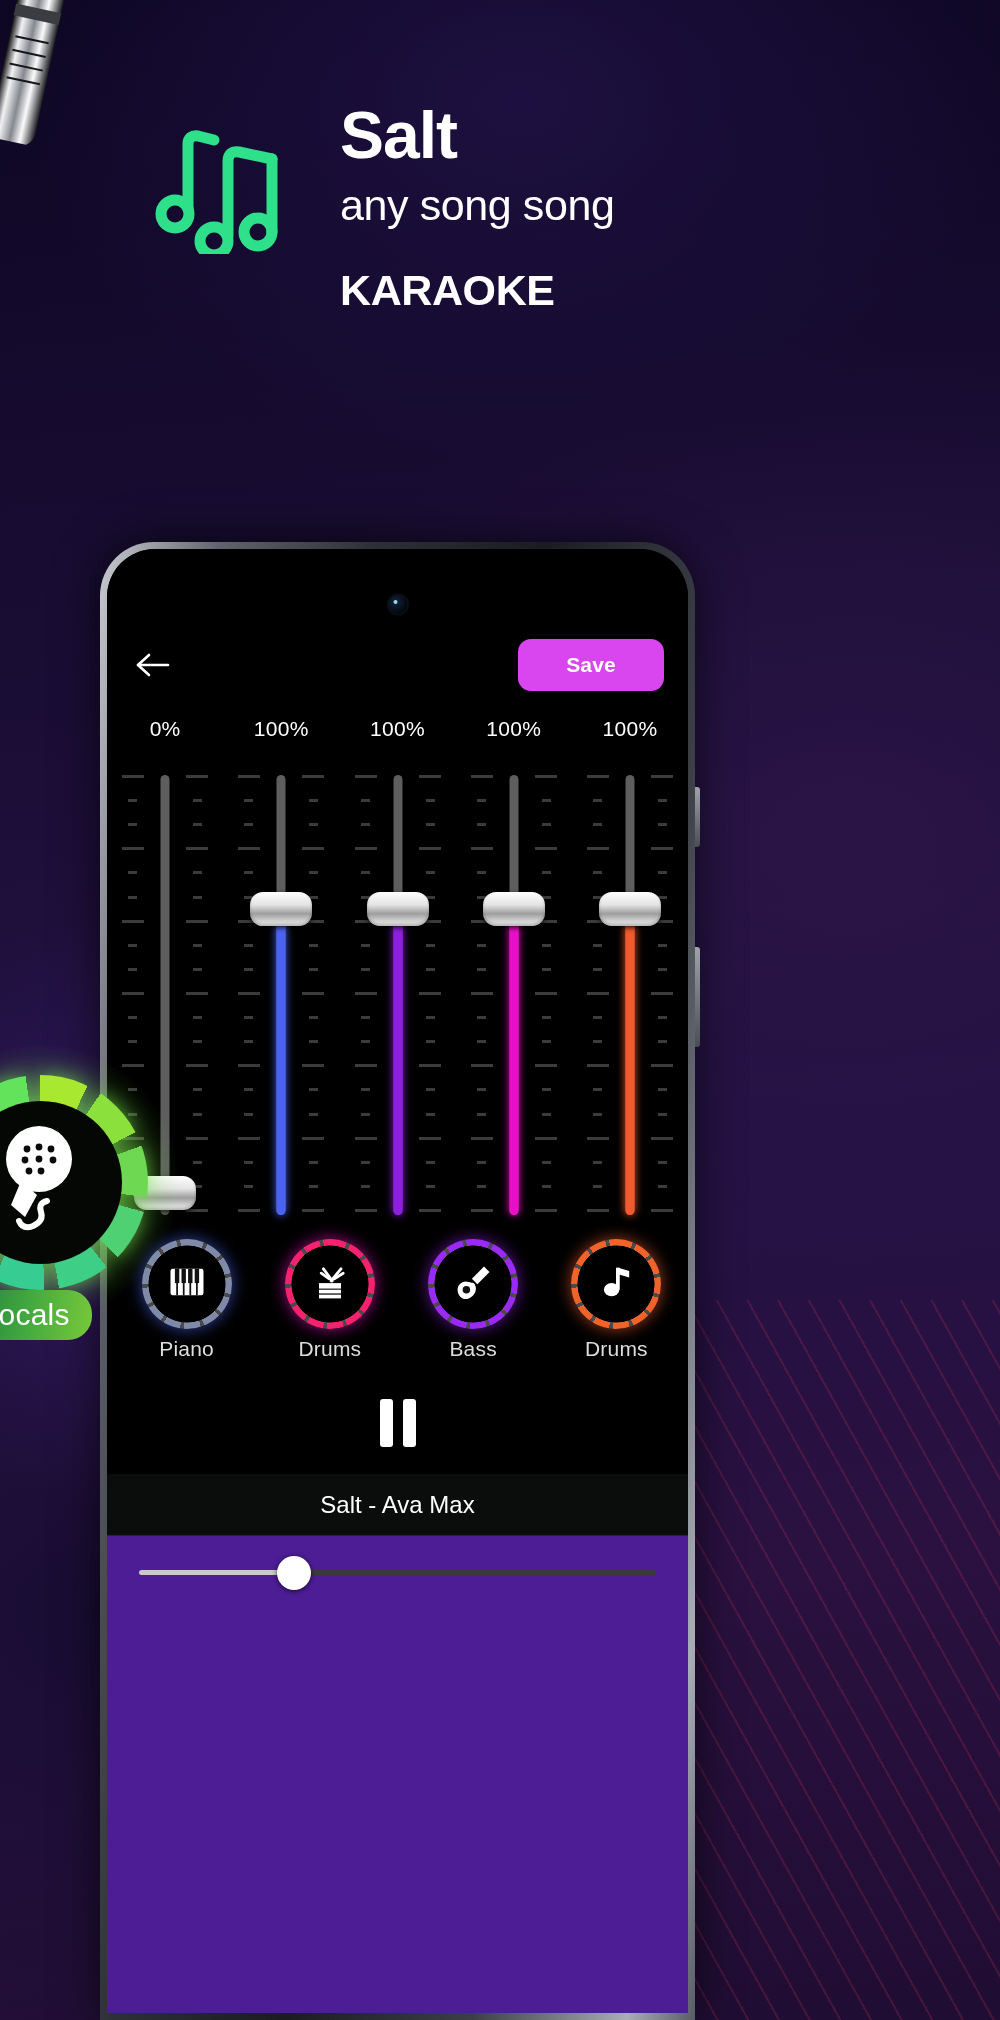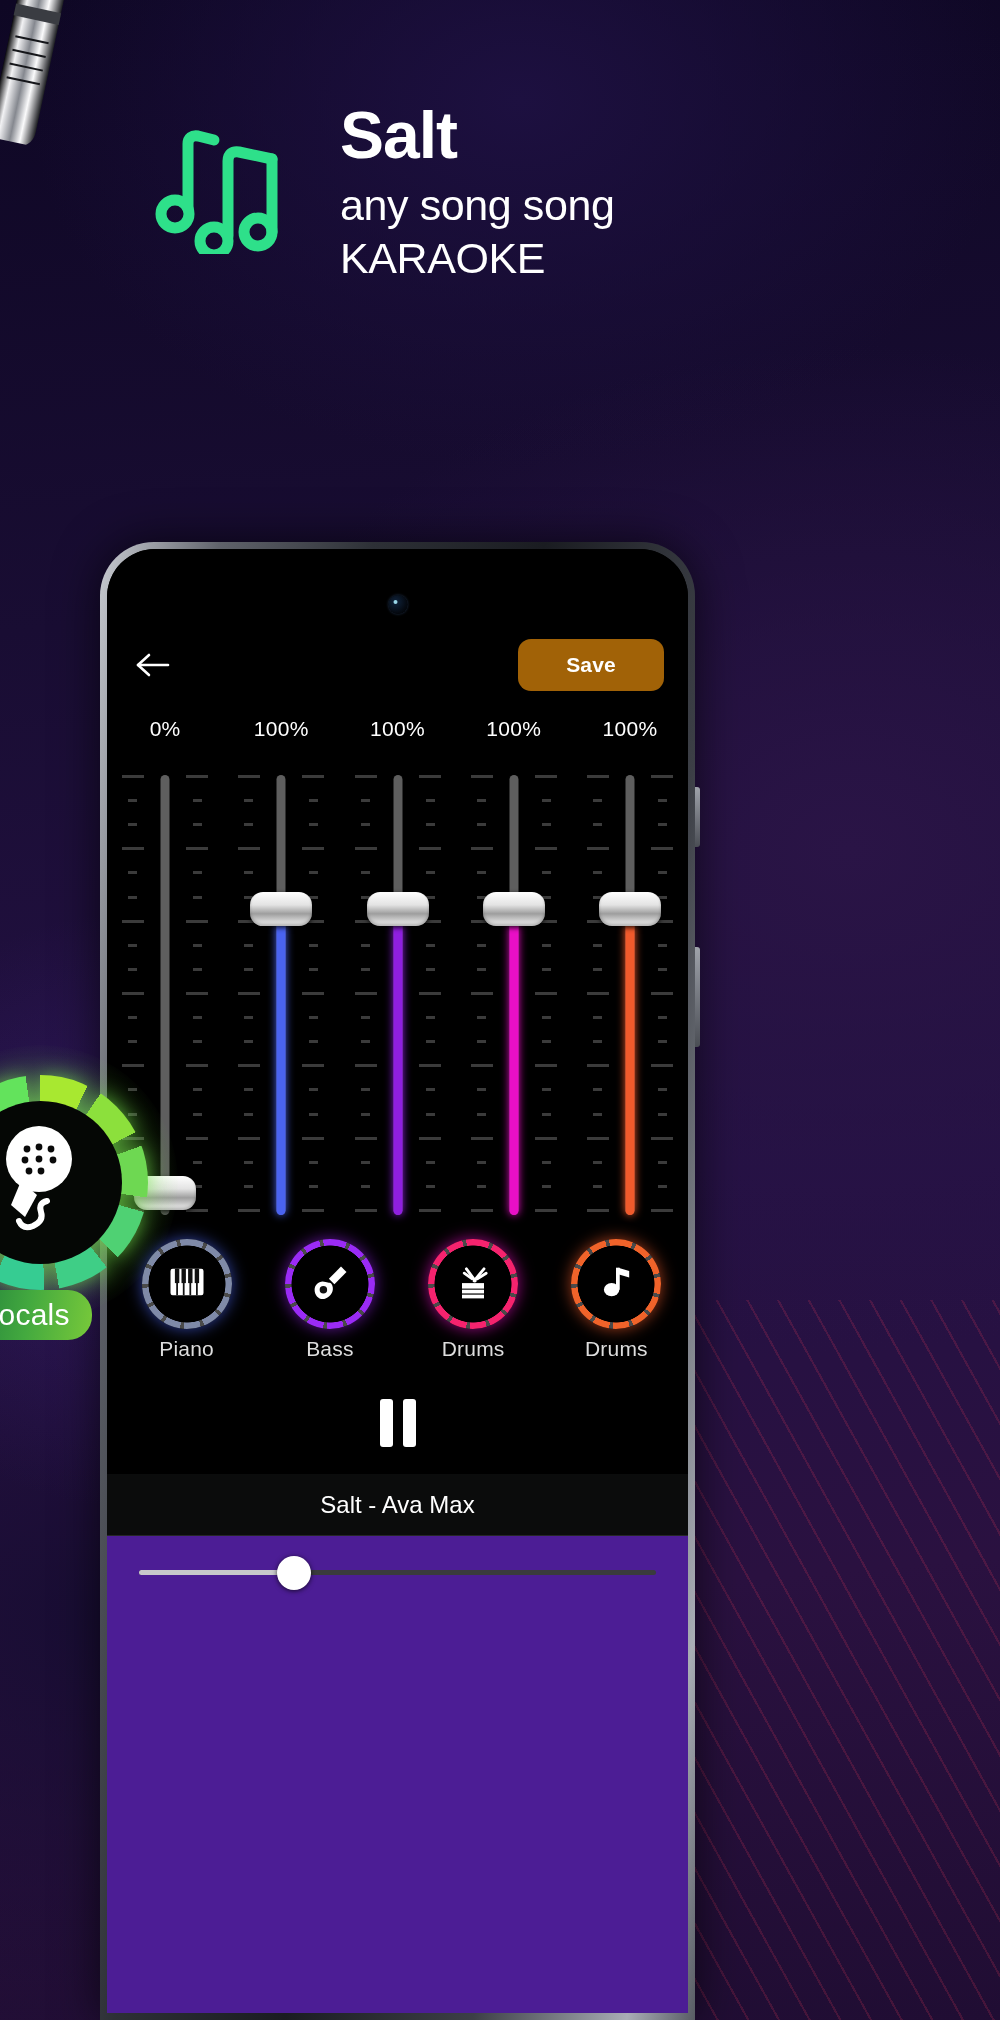--- a/index.html
+++ b/index.html
@@ -50,21 +50,21 @@
   .hl-1{
     font-size:66px; font-weight:bold; color:#ffffff;
     letter-spacing:-1px; line-height:1.02;
   }
   .hl-2{
     font-size:43px; color:#ffffff; line-height:1.22;
     letter-spacing:-0.4px; margin-top:10px; font-weight:400;
   }
   .hl-3{
     font-size:43px; color:#ffffff; line-height:1.22;
-    letter-spacing:-0.4px; font-weight:400;
+    letter-spacing:-0.4px; font-weight:700;margin-top:32px;
   }
 
   
   .phone{
     position:absolute; left:100px; top:542px;
     width:595px; height:1478px;
   }
   .phone-frame{
     position:absolute; inset:0;
     border-radius:54px 54px 0 0;
@@ -99,21 +99,21 @@
     position:absolute; left:0; right:0; top:0; bottom:0;
     background:#000;
   }
   .topbar{
     position:absolute; left:0; right:0; top:83px; height:66px;
     display:flex; align-items:center; justify-content:space-between;
     padding:0 24px 0 28px;
   }
   .back-arrow{ width:36px; height:28px; cursor:pointer; }
   .save-btn{
-    background:#a16207; color:#fff; font-size:21px; font-weight:bold;
+    background:#d946ef; color:#fff; font-size:21px; font-weight:bold;
     border:none; border-radius:13px; padding:14px 48px; cursor:pointer;
     letter-spacing:.2px;
   }
 
   
   .mixer{
     position:absolute; left:0; right:0; top:168px; height:500px;
   }
   .pct-row{
     position:absolute; left:0; right:0; top:0; height:36px;
@@ -585,49 +585,49 @@
                     <rect x="21" y="8" width="4" height="13"></rect>
     </g>
                 </svg></div>
      </div>
      <div class="stem-label">Piano</div>
           </div>
           <div class="stem">
             <div class="stem-ring">
        <div class="ringdash" style="background:
       radial-gradient(circle, #000 0 60%, transparent 61%),
-      repeating-conic-gradient(#9a2bf5 0deg 22deg, #4a4a4a 22deg 27deg);
-      box-shadow:0 0 16px #8f1fe0aa;"></div>
-       <div style="position:relative;z-index:2"><svg viewBox="0 0 40 40" width="44" height="44">
-    <path d="M30 6 L35 11 L24 22 L19 17 Z" fill="#fff"></path>
-    <path d="M16 20 c-5 -2 -10 2 -10 7 c0 6 5 10 10 8 c5 -2 8 -7 6 -12 c-1 -3 -3 -2 -6 -3Z" fill="#fff"></path>
-    <circle cx="14" cy="27" r="3.4" fill="#111"></circle>
-    </svg></div>
-     </div>
-     <div class="stem-label">Bass</div>
-          </div>
-          <div class="stem">
-            <div class="stem-ring">
-       <div class="ringdash" style="background:
-      radial-gradient(circle, #000 0 60%, transparent 61%),
       repeating-conic-gradient(#f5236e 0deg 22deg, #4a4a4a 22deg 27deg);
       box-shadow:0 0 16px #e90fc6aa;"></div>
        <div style="position:relative;z-index:2"><svg viewBox="0 0 40 40" width="44" height="44">
     <g stroke="#fff" stroke-width="2.6" stroke-linecap="round">
       <line x1="14" y1="8" x2="22" y2="19"></line>
                     <line x1="30" y1="8" x2="21" y2="19"></line>
       <line x1="12" y1="12" x2="19" y2="17"></line>
                     <line x1="32" y1="12" x2="24" y2="17"></line>
     </g>
     <rect x="10" y="21" width="20" height="5" fill="#fff"></rect>
     <rect x="10" y="27" width="20" height="3.4" fill="#fff"></rect>
     <rect x="10" y="31.5" width="20" height="3.4" fill="#fff"></rect>
     </svg></div>
      </div>
      <div class="stem-label">Drums</div>
+          </div>
+          <div class="stem">
+            <div class="stem-ring">
+       <div class="ringdash" style="background:
+      radial-gradient(circle, #000 0 60%, transparent 61%),
+      repeating-conic-gradient(#9a2bf5 0deg 22deg, #4a4a4a 22deg 27deg);
+      box-shadow:0 0 16px #8f1fe0aa;"></div>
+       <div style="position:relative;z-index:2"><svg viewBox="0 0 40 40" width="44" height="44">
+    <path d="M30 6 L35 11 L24 22 L19 17 Z" fill="#fff"></path>
+    <path d="M16 20 c-5 -2 -10 2 -10 7 c0 6 5 10 10 8 c5 -2 8 -7 6 -12 c-1 -3 -3 -2 -6 -3Z" fill="#fff"></path>
+    <circle cx="14" cy="27" r="3.4" fill="#111"></circle>
+    </svg></div>
+     </div>
+     <div class="stem-label">Bass</div>
           </div>
           <div class="stem">
             <div class="stem-ring">
        <div class="ringdash" style="background:
       radial-gradient(circle, #000 0 60%, transparent 61%),
       repeating-conic-gradient(#f0632a 0deg 22deg, #4a4a4a 22deg 27deg);
       box-shadow:0 0 16px #f05a2caa;"></div>
        <div style="position:relative;z-index:2"><svg viewBox="0 0 40 40" width="44" height="44">
     <path d="M22 7 L32 10 v6 l-10 -3 Z" fill="#fff"></path>
     <rect x="20" y="7" width="3.4" height="20" fill="#fff"></rect>

